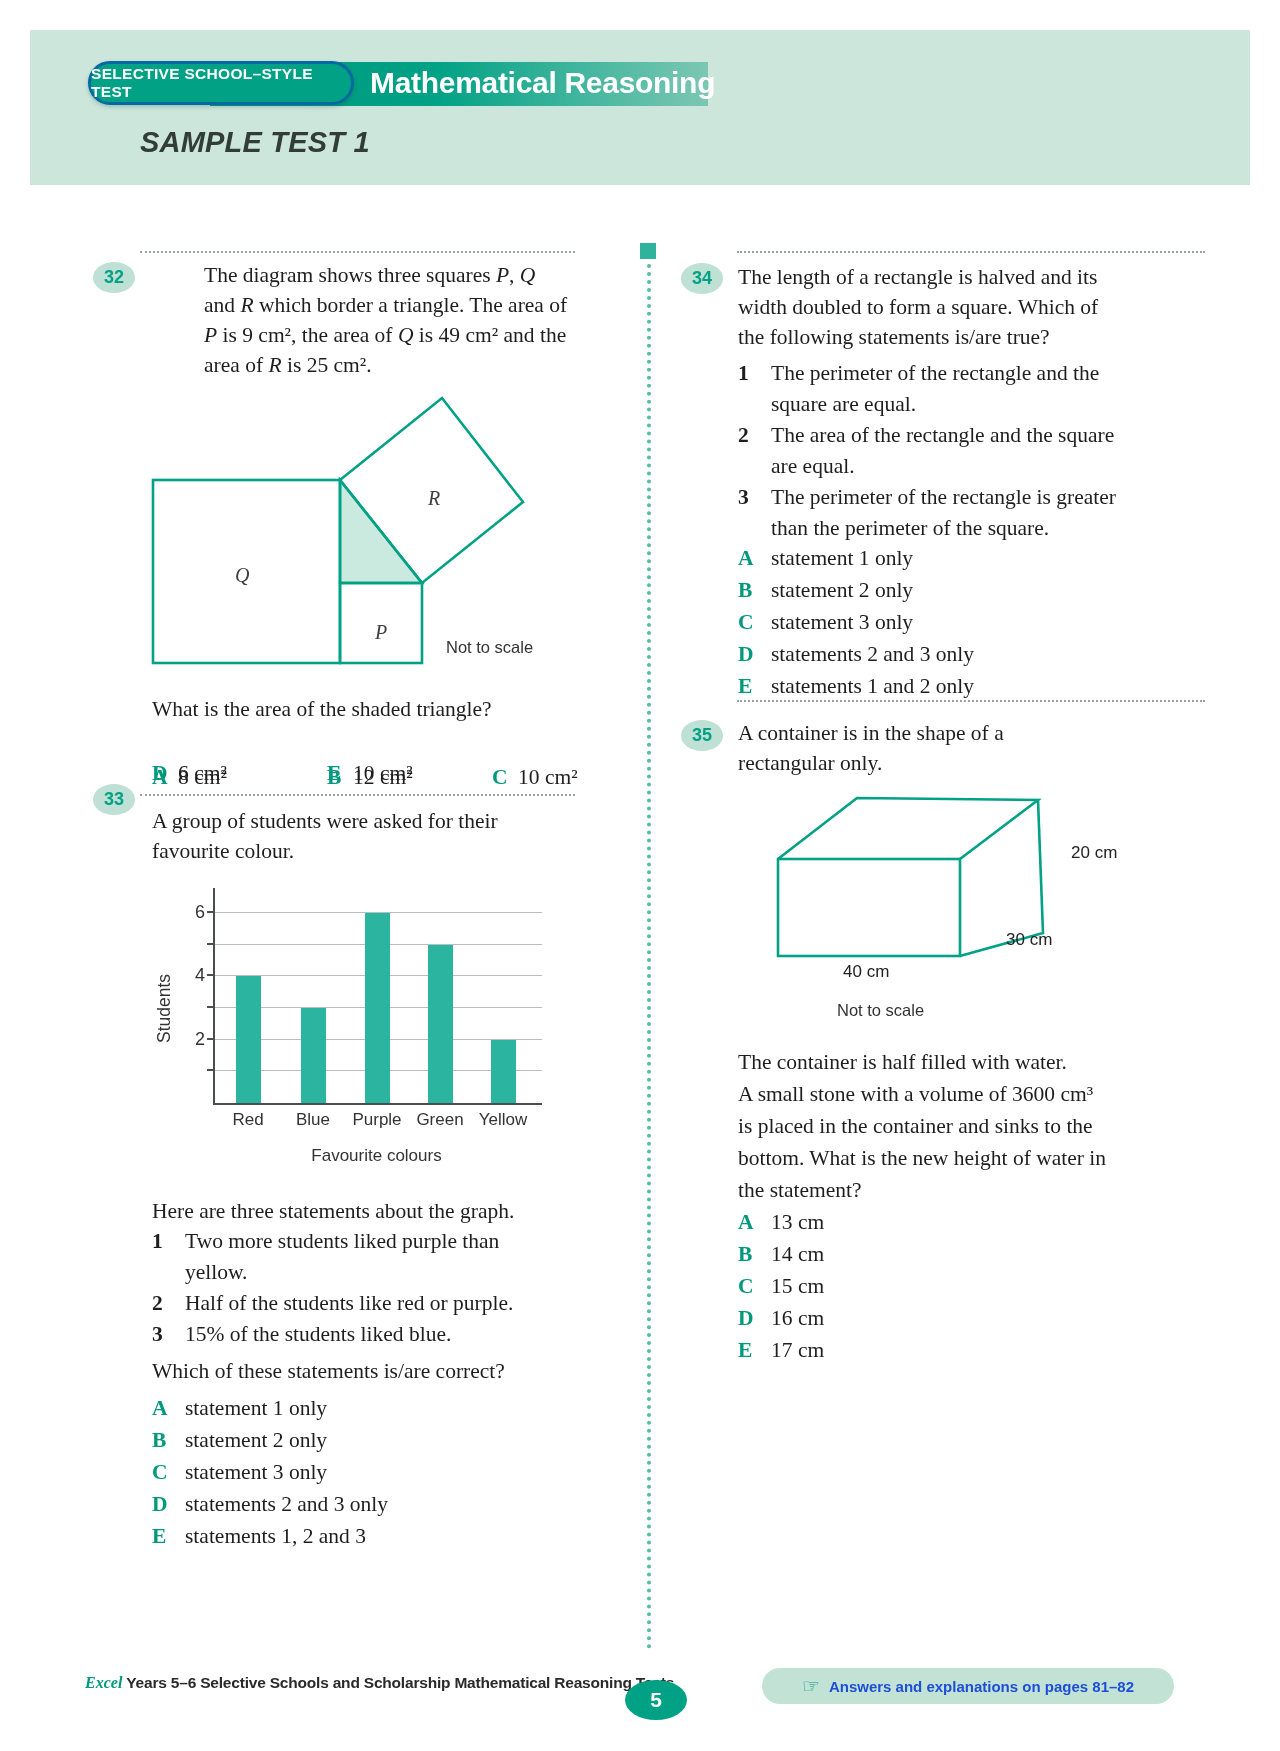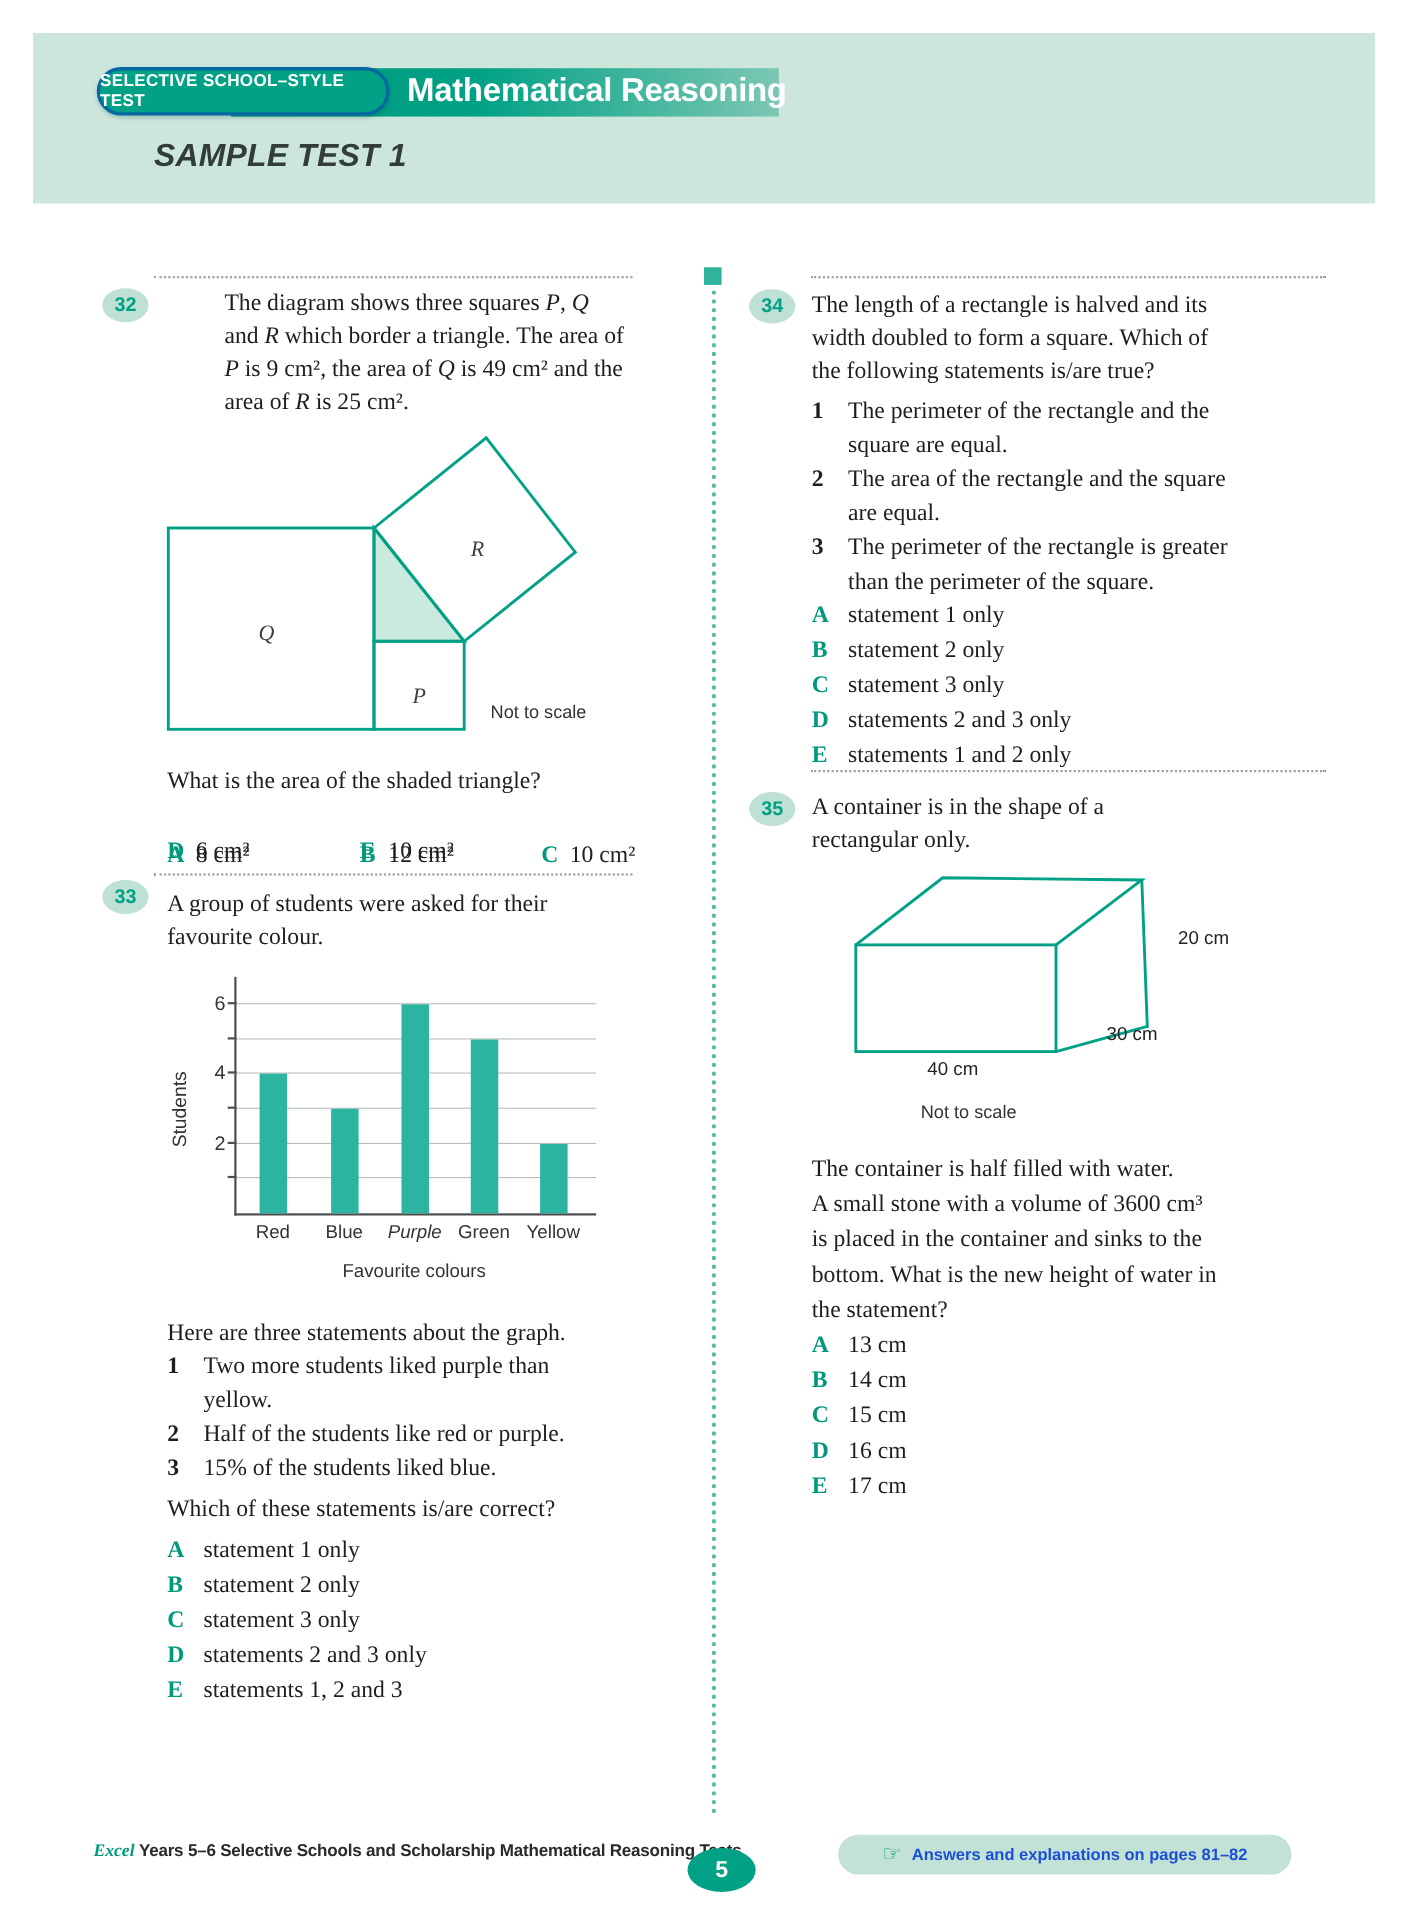--- a/index.html
+++ b/index.html
@@ -110,21 +110,21 @@
   <span class="opt-abs" style="left:0;top:0;"><b class="ol">A</b><span>8 cm²</span></span>
   <span class="opt-abs" style="left:175px;top:0;"><b class="ol">B</b><span>12 cm²</span></span>
   <span class="opt-abs" style="left:340px;top:0;"><b class="ol">C</b><span>10 cm²</span></span>
 </div>
 <div class="abs" style="left:152px;top:758px;width:435px;height:30px;">
   <span class="opt-abs" style="left:0;top:0;"><b class="ol">D</b><span>6 cm²</span></span>
   <span class="opt-abs" style="left:175px;top:0;"><b class="ol">E</b><span>10 cm²</span></span>
 </div>
 
 <div class="sep" style="left:140px;top:794px;width:435px;"></div>
-<div class="qbadge" style="left:93px;top:800px;text-align:center;">33</div>
+<div class="qbadge" style="left:93px;top:784px;text-align:center;">33</div>
 <div class="para" style="left:152px;top:806px;width:440px;">
   <div class="line">A group of students were asked for their</div>
   <div class="line">favourite colour.</div>
 </div>
 
 <div class="chart">
   <div class="ylabel">Students</div>
   <div class="plot">
       <div class="gridline" style="bottom: 31.6667px;"></div>
       <div class="ytickmark" style="bottom: 31.6667px;"></div>
@@ -139,21 +139,21 @@
       <div class="gridline" style="bottom: 190px;"></div>
       <div class="ytickmark" style="bottom: 190px;"></div>
       <div class="ytick-label" style="bottom: 53.3333px;">2</div>
       <div class="ytick-label" style="bottom: 116.667px;">4</div>
       <div class="ytick-label" style="bottom: 180px;">6</div>
       <div class="bar" style="left: 21px; height: 126.667px; background: rgb(43, 181, 161);"></div>
       <div class="cat-label" style="left: -7px;">Red</div>
       <div class="bar" style="left: 86px; height: 95px; background: rgb(43, 181, 161);"></div>
       <div class="cat-label" style="left: 58px;">Blue</div>
       <div class="bar" style="left: 150px; height: 190px; background: rgb(43, 181, 161);"></div>
-      <div class="cat-label" style="left: 122px; font-style: italic;">Purple</div>
+      <div class="cat-label" style="left: 122px;">Purple</div>
       <div class="bar" style="left: 213px; height: 158.333px; background: rgb(43, 181, 161);"></div>
       <div class="cat-label" style="left: 185px;">Green</div>
       <div class="bar" style="left: 276px; height: 63.3333px; background: rgb(43, 181, 161);"></div>
       <div class="cat-label" style="left: 248px;">Yellow</div>
     </div>
   <div class="xlabel">Favourite colours</div>
 </div>
 
 <div class="para" style="left:152px;top:1196px;">Here are three statements about the graph.</div>
 

